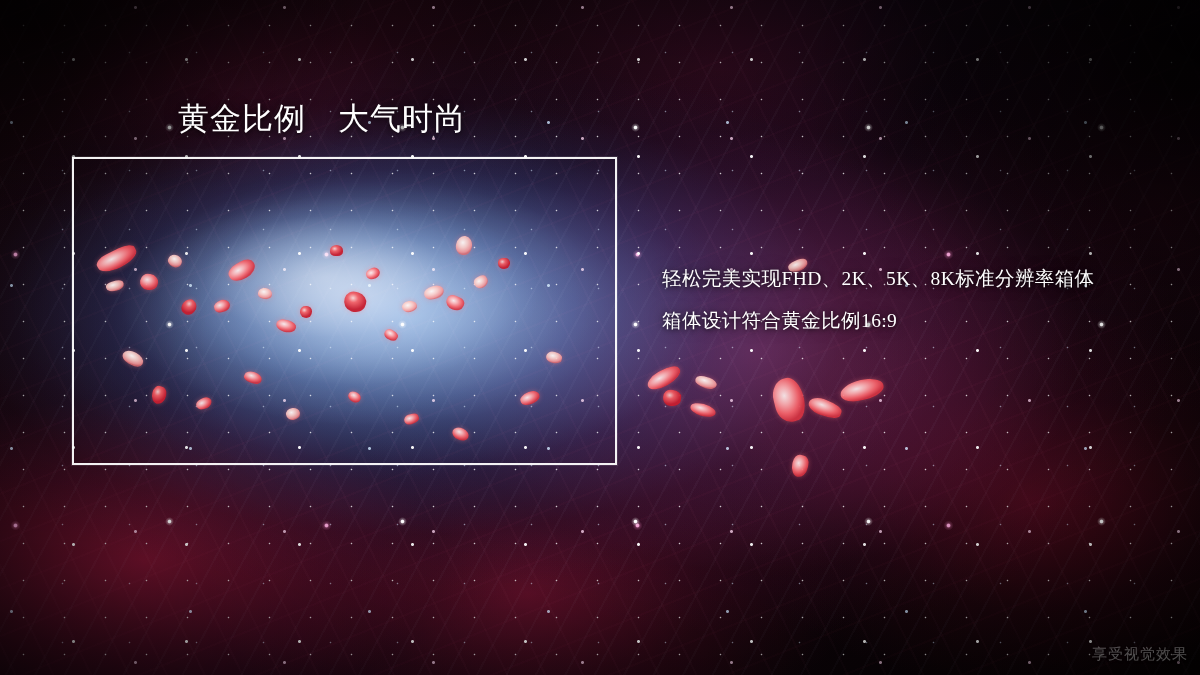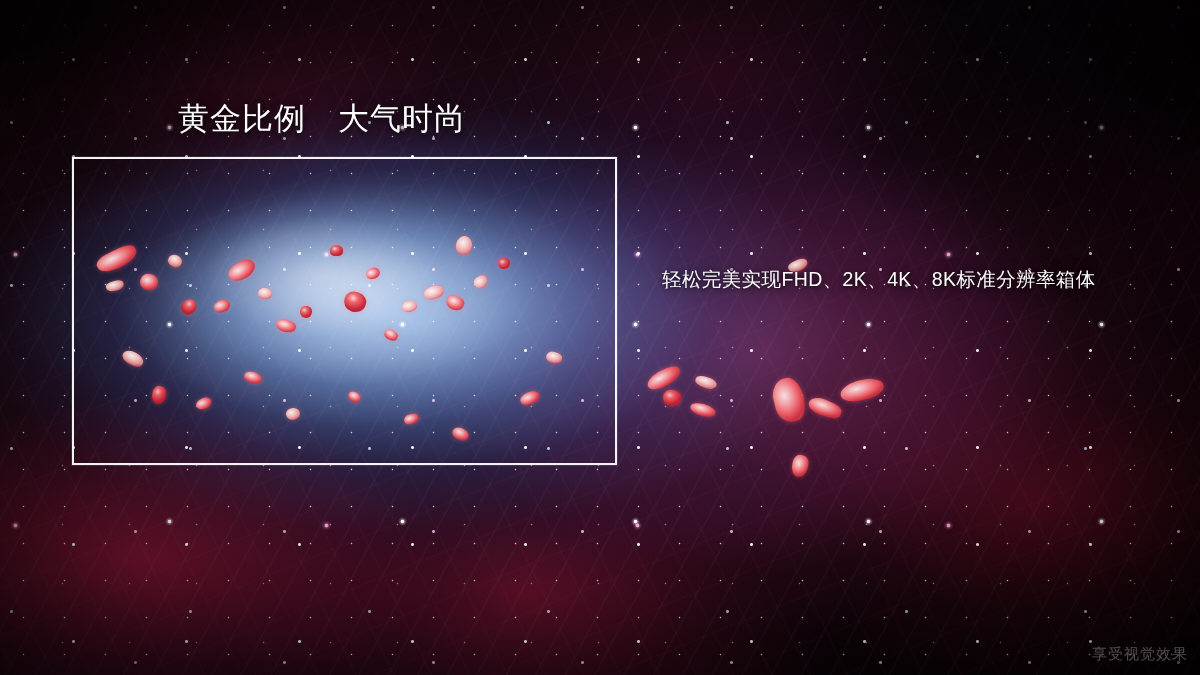--- a/index.html
+++ b/index.html
@@ -7,21 +7,21 @@
     margin: 0;
     padding: 0;
     background: #000;
   }
   #slide {
     position: relative;
     width: 1200px;
     height: 675px;
     overflow: hidden;
     background: #0a0305;
-    font-family: Liberation Sans, sans-serif;
+    font-family: Liberation Serif, serif;
     user-select: none;
   }
 
   
   .bg-layer {
     position: absolute;
     inset: 0;
     pointer-events: none;
   }
 
@@ -259,18 +259,19 @@
           <div class="petal" style="left: 452px; top: 428px; width: 17px; height: 12px; transform: rotate(24deg); border-radius: 49% 51% 51% 49% / 51% 49% 49% 51%;"></div>
           <div class="petal" style="left: 520px; top: 392px; width: 20px; height: 12px; transform: rotate(-22deg); border-radius: 56% 46% 44% 54% / 46% 56% 54% 44%;"></div>
           <div class="petal pale" style="left: 546px; top: 352px; width: 16px; height: 11px; transform: rotate(12deg); border-radius: 45% 57% 55% 43% / 57% 45% 43% 55%;"></div>
         </div>
     </div>
   </div>
 
   <div id="title">黄金比例　大气时尚</div>
 
   <div id="body-text">
-    <div class="body-line">轻松完美实现FHD、2K、4K、8K标准分辨率箱体</div>
+    <div class="body-line">轻松完美实现FHD、2K、5K、8K标准分辨率箱体</div>
+    <div class="body-line">箱体设计符合黄金比例16:9</div>
   </div>
 
   <div id="watermark">享受视觉效果</div>
 
 </div>
 
 </body></html>

